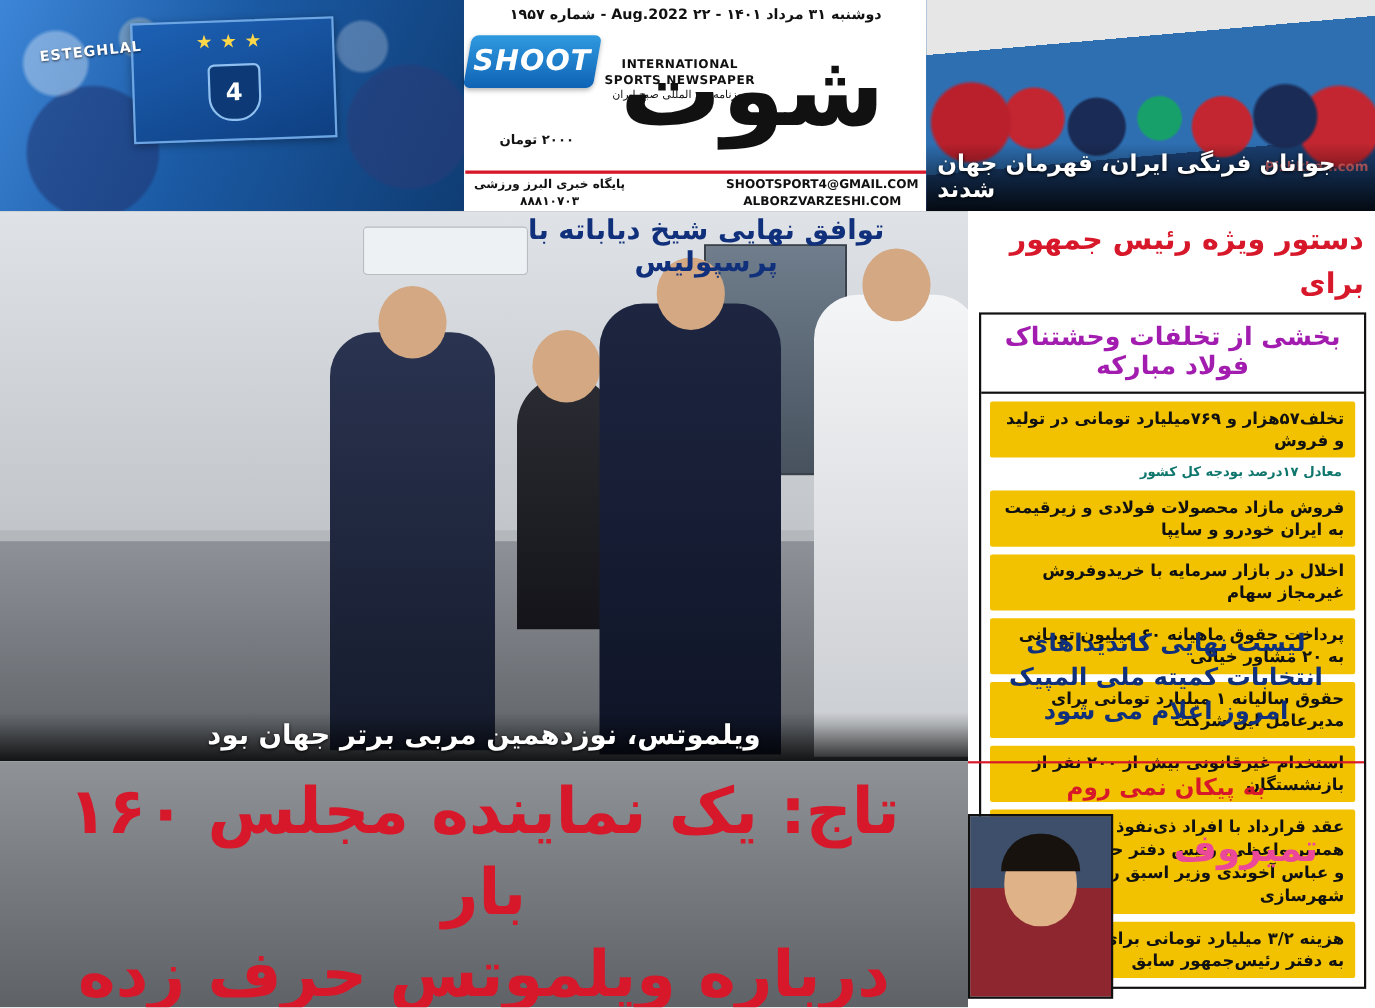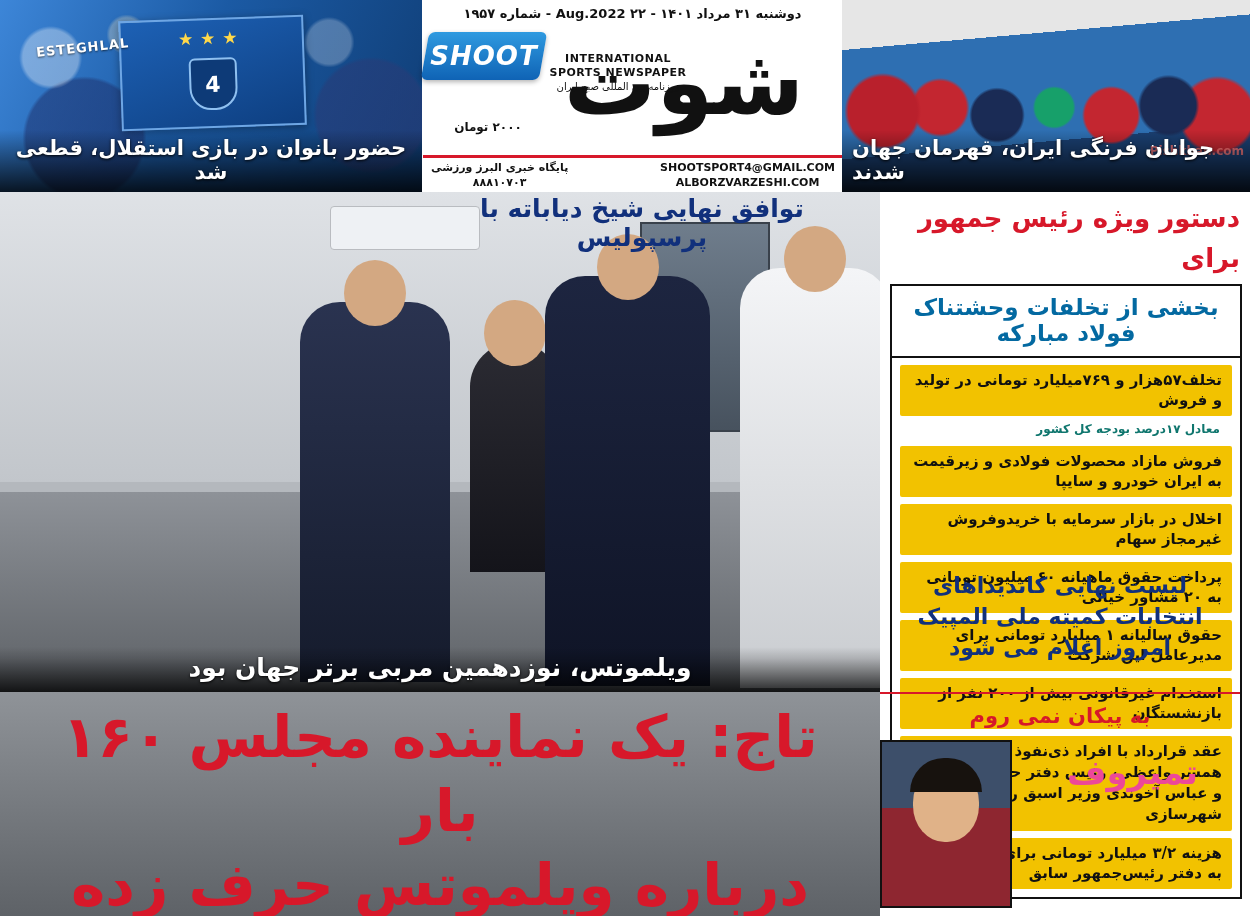--- a/index.html
+++ b/index.html
@@ -222,21 +222,21 @@
     background: #ffffff;
     border: 2px solid #111;
     padding: 0 0 8px 0;
   }
   .viol-title {
     margin: 0;
     padding: 8px 10px 10px 10px;
     text-align: center;
     font-size: 23px;
     font-weight: bold;
-    color: #0369a1;
+    color: #a21caf;
     border-bottom: 2px solid #111;
   }
   .viol-item {
     margin: 7px 8px 0 8px;
     padding: 5px 10px 6px 10px;
     background: #f2c200;
     color: #111;
     font-size: 15px;
     font-weight: bold;
     text-align: right;
@@ -400,21 +400,20 @@
 
   <div class="masthead">
 
     <div class="mh-photo-left">
       <div class="crowd"></div>
       <div class="mh-flag">
         <div class="stars">★★★</div>
         <div class="badge">4</div>
       </div>
       <div class="mh-esteghlal-text">ESTEGHLAL</div>
-      <div class="mh-left-caption">حضور بانوان در بازی استقلال، قطعی شد</div>
     </div>
 
     <div class="mh-center">
       <div class="mh-date">دوشنبه ۳۱ مرداد ۱۴۰۱ - ۲۲ Aug.2022 - شماره ۱۹۵۷</div>
       <div class="mh-logo-wrap">
         <div class="mh-title-fa">شوت</div>
         <div class="mh-shoot-badge">
           <span>SHOOT</span>
         </div>
         <div class="mh-intl">

